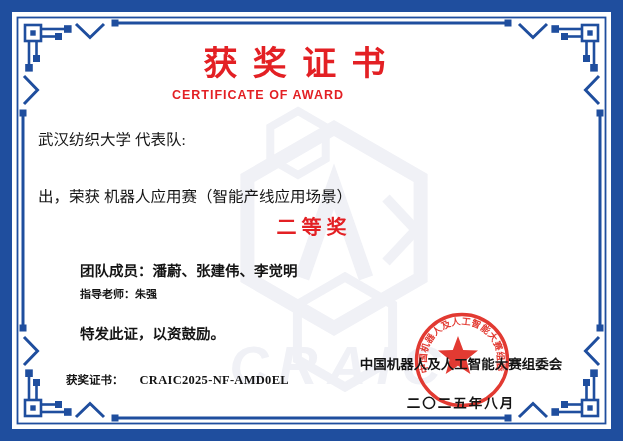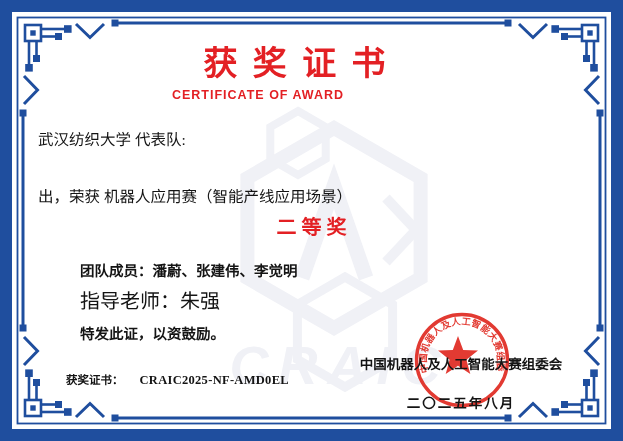--- a/index.html
+++ b/index.html
@@ -31,21 +31,21 @@
     font-size:12.5px;letter-spacing:1px;color:var(--title-red);
   }
   .recipient{left:38px;top:127px;font-size:15.5px;font-weight:400;}
   .body-line1{left:72px;top:156px;font-size:15.5px;}
   .body-line2{left:38px;top:184px;font-size:15.5px;}
   .award{
     left:0;top:211px;width:623px;text-align:center;color:var(--title-red);
     font-size:20px;font-weight:bold;letter-spacing:.25em;text-indent:.25em;
   }
   .team{left:80px;top:259px;font-size:14.5px;font-weight:600;}
-  .advisor{left:80px;top:285px;font-size:20px;font-weight:400;}
+  .advisor{left:80px;top:285px;font-size:11px;font-weight:700;}
   .closing{left:80px;top:322px;font-size:14.5px;font-weight:600;}
   .issuer{left:350px;top:353px;width:222px;text-align:center;font-size:13.5px;font-weight:bold;z-index:5;}
   .date{left:350px;top:377px;width:222px;text-align:center;font-size:13.5px;font-weight:bold;letter-spacing:2px;z-index:5;margin-top:15px;}
   .certno{left:66px;top:371px;font-size:11.5px;font-weight:bold;}
   .certno .no-value{font-size:12.5px;letter-spacing:.3px;margin-left:16px;}
   .seal-ring-text{font-size:9.2px;letter-spacing:.4px;font-weight:bold;}
 </style>
 </head>
 <body>
 

